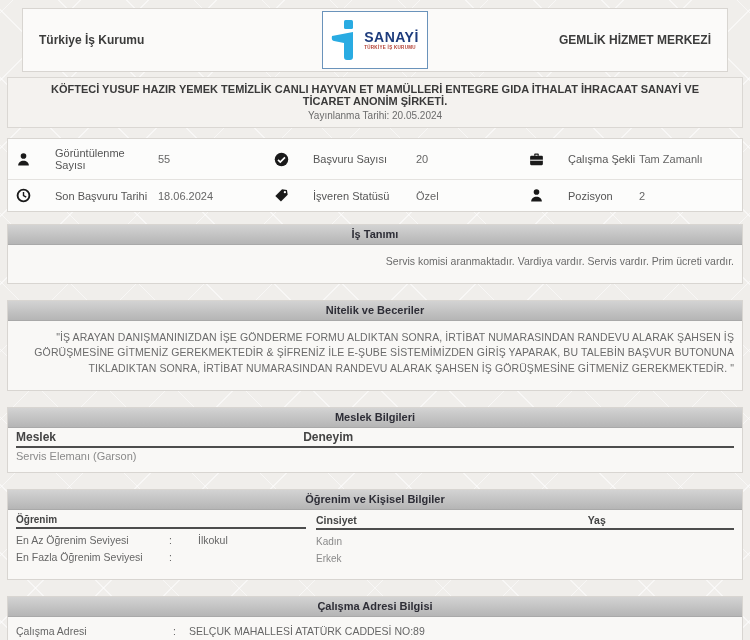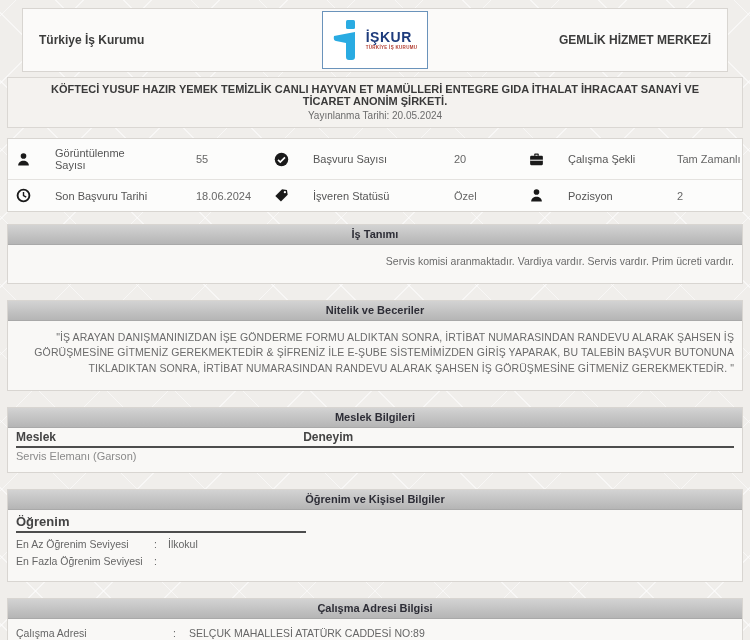--- a/index.html
+++ b/index.html
@@ -36,41 +36,41 @@
   .company { font-size:11px; font-weight:bold; color:#3a3a3a; }
   .published { font-size:10px; color:#6b6b6b; margin-top:3px; }
   
   .stats-box { margin:0 7px 12px; border:1px solid #d8d5d1; background:#fcfcfb; }
   .stats-row {
     display:grid; grid-template-columns:150px 108px 150px 105px 118px 1fr;
     align-items:center; font-size:11px;
   }
   .stats-row + .stats-row { border-top:1px solid #e4e2df; }
   .stat-label { display:flex; align-items:center; gap:24px; color:#555; padding:8px 0 8px 8px; font-weight:normal; }
-  .stat-value { color:#666;margin-left:38px; }
+  .stat-value { color:#666; }
   .stat-icon { flex:none; display:inline-flex; }
   
   .section { margin:0 7px 16px; border:1px solid #d8d5d1; background:#f9f8f6; }
   .section-header {
     background:linear-gradient(#d3d3d3, #b5b5b5);
     border-bottom:1px solid #a9a9a9;
     text-align:center; font-weight:bold; font-size:11px; color:#2d2d36;
     padding:3px 12px 4px;
   }
   .section-body { padding:9px 8px 14px; font-size:10.5px; color:#6b6b6b; line-height:1.45;text-align:right; }
   .upper { letter-spacing:.1px; }
   
   .tbl-head { display:grid; grid-template-columns:40% 60%; padding:2px 8px 0; }
   .tbl-head > div { font-size:12px; font-weight:bold; color:#444; border-bottom:2px solid #4d4d4d; padding-bottom:2px; }
   .tbl-row { display:grid; grid-template-columns:40% 60%; padding:2px 8px 10px; font-size:11px; color:#8a8a8a; }
   
   .edu-grid { display:grid; grid-template-columns:290px 1fr; gap:0 10px; padding:4px 8px 12px; }
-  .edu-col-header { font-size:13px; font-weight:bold; color:#444; border-bottom:2px solid #4d4d4d; padding-bottom:2px; }
+  .edu-col-header { font-size:10px; font-weight:bold; color:#444; border-bottom:2px solid #4d4d4d; padding-bottom:2px; }
   .edu-rows { font-size:10.5px; color:#666; margin-top:3px; }
-  .edu-row { display:flex; line-height:1.6; }
+  .edu-row { display:flex; line-height:1.6;gap:15px; }
   .edu-row .lbl { width:138px; flex:none; }
   .edu-row .colon { width:14px; flex:none; }
   .right-head { display:grid; grid-template-columns:65% 35%; border-bottom:2px solid #4d4d4d; padding-bottom:2px; }
   .right-head > div { font-size:10.5px; font-weight:bold; color:#444; }
   .gender-list { font-size:10px; color:#8a8a8a; margin-top:3px; line-height:1.7; }
   
   .addr-row { display:flex; padding:7px 8px; font-size:10.5px; color:#666; line-height:1.5; }
   .addr-label { width:157px; flex:none; }
   .addr-colon { width:16px; flex:none; }
   .addr-value { flex:1; }
@@ -84,21 +84,21 @@
   <div class="top-header">
     <div>Türkiye İş Kurumu</div>
     <div class="logo-box">
       <span class="stat-icon">
         <svg width="26" height="42" viewBox="0 0 26 42">
           <rect x="13" y="1" width="9" height="9" rx="1.5" fill="#29abe2"></rect>
           <path d="M1 17 L22 13 L22 38 Q22 41 19 41 L16 41 Q13 41 13 38 L13 24 L3 22 Q0 21.5 1 17 Z" fill="#29abe2"></path>
         </svg>
       </span>
       <span class="logo-text">
-        <span class="logo-name">İŞKUR</span>
+        <span class="logo-name">SANAYİ</span>
         <span class="logo-sub">TÜRKİYE İŞ KURUMU</span>
       </span>
     </div>
     <div>GEMLİK HİZMET MERKEZİ</div>
   </div>
 
   <div class="title-bar">
     <div class="company">KÖFTECİ YUSUF HAZIR YEMEK TEMİZLİK CANLI HAYVAN ET MAMÜLLERİ ENTEGRE GIDA İTHALAT İHRACAAT SANAYİ VE TİCARET ANONİM ŞİRKETİ.</div>
     <div class="published">Yayınlanma Tarihi: 20.05.2024</div>
   </div>
@@ -204,20 +204,30 @@
             <span class="colon">:</span>
             <span>İlkokul</span>
           </div>
           <div class="edu-row">
             <span class="lbl">En Fazla Öğrenim Seviyesi</span>
             <span class="colon">:</span>
             <span></span>
           </div>
         </div>
       </div>
+      <div>
+        <div class="right-head">
+          <div>Cinsiyet</div>
+          <div>Yaş</div>
+        </div>
+        <div class="gender-list">
+          <div>Kadın</div>
+          <div>Erkek</div>
+        </div>
+      </div>
     </div>
   </div>
 
   <div class="section">
     <div class="section-header">Çalışma Adresi Bilgisi</div>
 
     <div class="addr-row">
       <div class="addr-label">Çalışma Adresi</div>
       <div class="addr-colon">:</div>
       <div class="addr-value">

